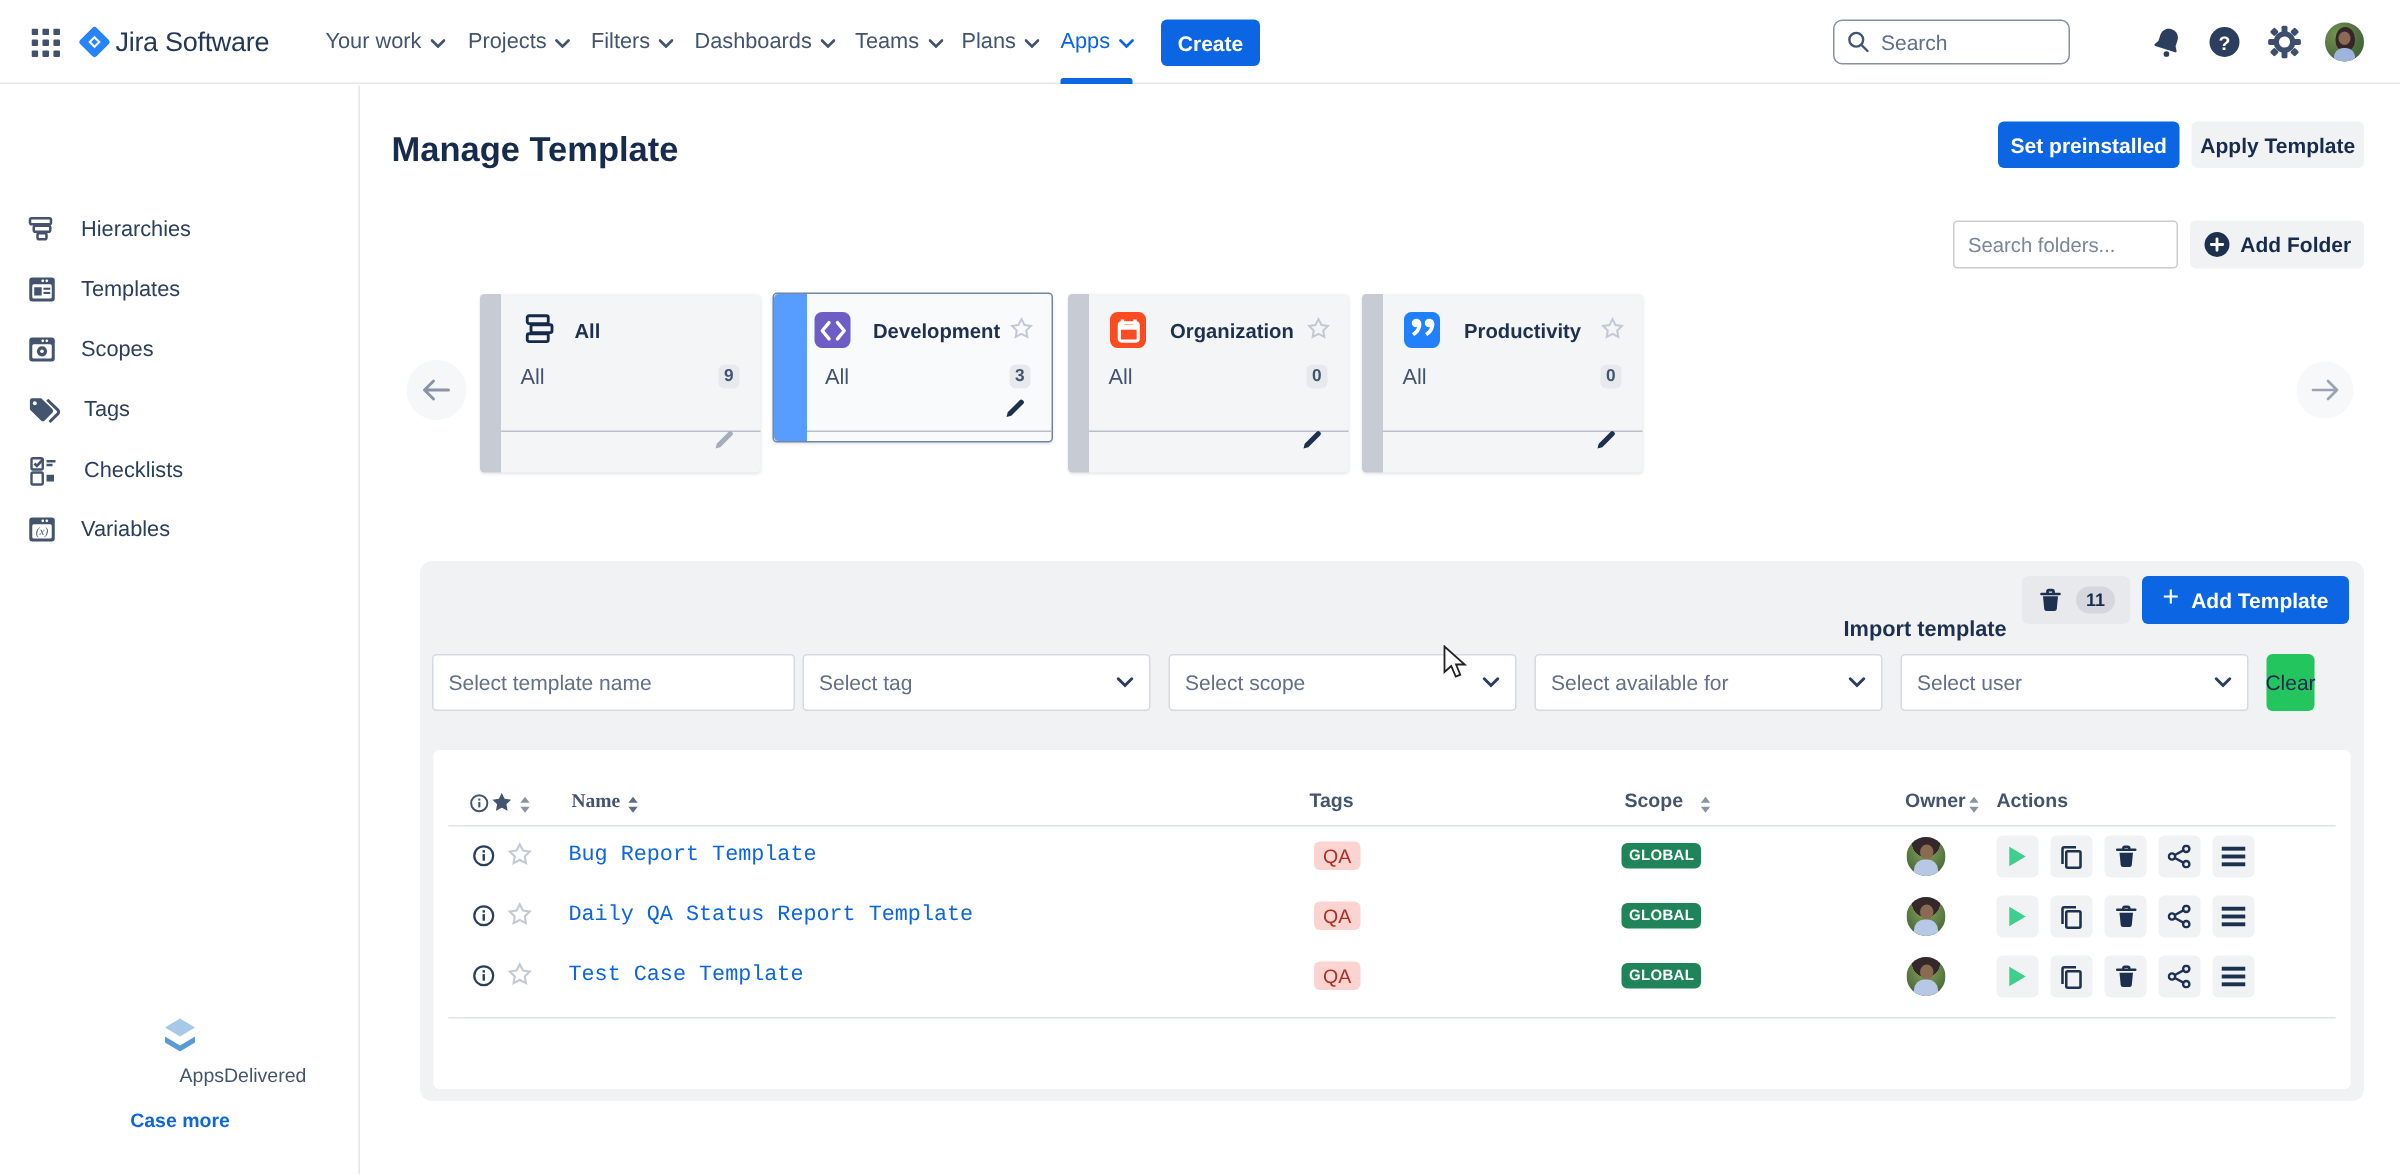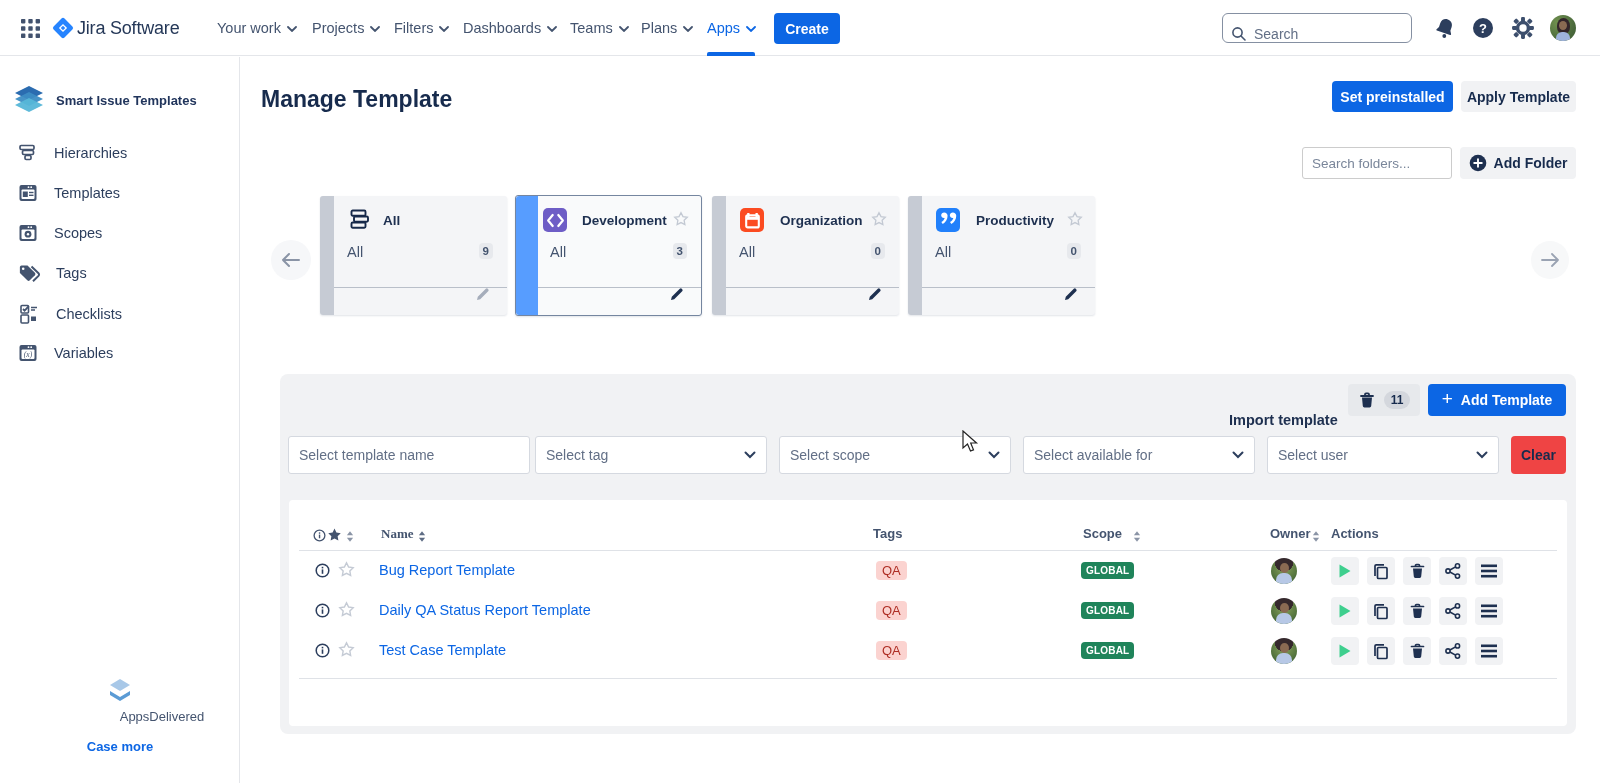--- a/index.html
+++ b/index.html
@@ -6,58 +6,58 @@
 html,body { width:1600px; height:783px; overflow:hidden; font-family:"Liberation Sans", sans-serif; background:#fff; }
 .abs { position:absolute; }
 
 
 .topnav { position:absolute; top:0; left:0; width:1600px; height:56px; background:#fff; border-bottom:1px solid #e4e6ea; z-index:10; }
 .navitem { position:absolute; top:0; height:56px; display:flex; align-items:center; gap:6px; color:#44546f; font-size:14.5px; font-weight:500; }
 .navitem .chev { margin-top:2px; }
 .navitem.active { color:#0c66e4; }
 .apps-underline { position:absolute; left:707px; top:52px; width:48px; height:4px; background:#0c66e4; border-radius:2px 2px 0 0; }
 .createbtn { position:absolute; left:774px; top:13px; width:66px; height:31px; background:#0c66e4; color:#fff; border-radius:4px; font-size:14px; font-weight:700; display:flex; align-items:center; justify-content:center; }
-.searchbox { position:absolute; left:1222px; top:13px; width:190px; height:30px; border:1.5px solid #8590a2; border-radius:6px; display:flex; align-items:flex-end; padding-left:8px; gap:7px; color:#626f86; font-size:14px; }
+.searchbox { position:absolute; left:1222px; top:13px; width:158px; height:30px; border:1.5px solid #8590a2; border-radius:6px; display:flex; align-items:center; padding-left:8px; gap:7px; color:#626f86; font-size:14px; }
 .navicon { position:absolute; top:16px; width:24px; height:24px; }
 
 
 .sidebar { position:absolute; top:57px; left:0; width:240px; height:726px; background:#fff; border-right:1px solid #e4e6ea; }
 .sblogo { position:absolute; top:27px; left:12px; display:flex; align-items:center; gap:10px; }
 .sblogo .t { font-size:13px; font-weight:700; color:#21355c; }
 .sbitem { position:absolute; left:17px; display:flex; align-items:center; gap:15px; color:#2c3e5d; font-size:14.5px; }
 .sbfoot { position:absolute; left:0; width:240px; text-align:center; color:#44546f; font-size:13px; }
 
 
 .main { position:absolute; top:57px; left:241px; width:1359px; height:726px; background:#fff; }
 h1.title { position:absolute; left:261px; top:86px; font-size:23px; color:#172b4d; font-weight:700; }
 .btn-blue { background:#0c66e4; color:#fff; border-radius:4px; font-weight:700; font-size:14px; display:flex; align-items:center; justify-content:center; }
 .btn-gray { background:#f1f2f4; color:#172b4d; border-radius:4px; font-weight:700; font-size:14px; display:flex; align-items:center; justify-content:center; }
 .foldersearch { position:absolute; left:1302px; top:147px; width:150px; height:32px; border:1px solid #ccc; border-radius:3px; background:#fff; color:#7a869a; font-size:13.5px; display:flex; align-items:center; padding-left:9px; }
 
 
 .card { position:absolute; top:196px; width:187px; height:119px; background:#f4f5f7; border-radius:3px; box-shadow:0 1px 2px rgba(9,30,66,.12); }
 .card .strip { position:absolute; left:0; top:0; width:14px; height:100%; background:#c6cbd4; border-radius:3px 0 0 3px; }
-.card.sel { background:#f9fafb; border:1.5px solid #7586a0; height:121px; top:195px; }
+.card.sel { background:#f9fafb; border:1.5px solid #7586a0; height:100px; top:195px; }
 .card.sel .strip { background:#579dff; width:22px; }
 .card .icon { position:absolute; left:27px; top:12px; width:24px; height:24px; border-radius:5px; display:flex; align-items:center; justify-content:center; }
 .card .cname { position:absolute; left:66px; top:17px; font-size:13.5px; font-weight:700; color:#1e3050; }
 .card .call { position:absolute; left:27px; top:48px; font-size:14.5px; color:#44546f; }
 .card .cbadge { position:absolute; right:14px; top:47px; background:#e7e9ed; border-radius:4px; font-size:11.5px; font-weight:700; color:#44546f; padding:2px 4px; min-width:7px; text-align:center; }
 .card .cline { position:absolute; left:14px; right:0; top:91px; border-top:1px solid #b9bfc9; }
 .card .cstar { position:absolute; right:12px; top:15px; }
 .card .cpencil { position:absolute; right:17px; bottom:9px; }
 .arrowbtn { position:absolute; width:38px; height:38px; border-radius:50%; display:flex; align-items:center; justify-content:center; }
 
 
 .panel { position:absolute; left:280px; top:374px; width:1296px; height:360px; background:#f1f2f4; border-radius:8px; }
 .filterinput { position:absolute; top:62px; height:38px; background:#fff; border:1px solid #d5d9e0; border-radius:3px; font-size:14px; color:#626f86; display:flex; align-items:center; padding:0 10px; justify-content:space-between; }
 .tablecard { position:absolute; left:9px; top:126px; width:1278px; height:226px; background:#fff; border-radius:4px; }
 .thead { position:absolute; left:0; right:0; top:25px; height:28px; color:#44546f; font-size:13px; font-weight:700; }
 .trow { position:absolute; left:0; right:0; height:40px; }
-.tname { color:#0c66e4; font-size:14.5px; font-weight:400; }
+.tname { color:#0c66e4; font-size:14.5px; font-weight:400;font-family:Liberation Mono, monospace; }
 .chip-qa { background:#fbd3d0; color:#ae2e24; font-size:13px; padding:2px 6px; border-radius:4px; line-height:15px; }
 .chip-global { background:#1f845a; color:#fff; font-size:10px; font-weight:700; padding:2.5px 5px; border-radius:4px; letter-spacing:.2px; line-height:12px; }
 .abtn { width:28px; height:28px; background:#f1f2f4; border-radius:4px; display:flex; align-items:center; justify-content:center; }
 .actrow { display:flex; gap:8px; }
 .ownerav { width:26px; height:26px; border-radius:50%; background:radial-gradient(circle at 50% 16%, #35282c 0 36%, rgba(0,0,0,0) 37%), radial-gradient(circle at 50% 35%, #8ba55e 0%, #4a6b38 75%); overflow:hidden; position:absolute; }
 .ownerav::before { content:""; position:absolute; left:8.5px; top:5px; width:9px; height:10px; border-radius:50%; background:#8a6a52; }
 .ownerav::after { content:""; position:absolute; left:5px; top:15px; width:16px; height:11px; border-radius:7px 7px 0 0; background:#b7c8e6; }
 </style>
 </head>
 <body>
@@ -132,28 +132,20 @@
       <circle cx="11" cy="11" r="3.4" fill="#fff"></circle>
     </svg>
   <div class="abs" style="left:1550px; top:15px; width:26px; height:26px; border-radius:50%; background:radial-gradient(circle at 30% 30%, #72924f 0%, #47663a 70%); overflow:hidden;">
     <div class="abs" style="left:6.5px; top:2.5px; width:13px; height:16px; border-radius:50% 50% 44% 44%; background:#33252a;"></div>
     <div class="abs" style="left:9px; top:5.5px; width:8px; height:9px; border-radius:50%; background:#8a6a52;"></div>
     <div class="abs" style="left:6px; top:16.5px; width:14px; height:10px; border-radius:6px 6px 0 0; background:#9fb3dd;"></div>
   </div>
 </div>
 
 <div class="sidebar">
-  <div class="sblogo">
-    <svg width="34" height="32" viewBox="0 0 34 32">
-      <path d="M17 2 L31 9 L17 16 L3 9 Z" fill="#2b6cb0"></path>
-      <path d="M17 8 L31 15 L17 22 L3 15 Z" fill="#3d8dc4" opacity="0.95"></path>
-      <path d="M17 14 L31 21 L17 28 L3 21 Z" fill="#56b6d8" opacity="0.95"></path>
-    </svg>
-    <div class="t">Smart Issue Templates</div>
-  </div>
   <div class="sbitem" style="top:85px;"><svg width="22" height="22" viewBox="0 0 22 22" fill="none" stroke="#44546f" stroke-width="1.7">
         <rect x="3" y="3.5" width="14" height="4" rx="1.2"></rect>
         <rect x="5.5" y="8.5" width="11" height="4" rx="1.2"></rect>
         <rect x="8" y="13.5" width="6" height="4" rx="1.2"></rect>
       </svg>Hierarchies</div>
   <div class="sbitem" style="top:125px;"><svg width="22" height="22" viewBox="0 0 22 22">
         <rect x="2.5" y="3" width="17" height="16" rx="2" fill="#44546f"></rect>
         <rect x="4.5" y="7.5" width="13" height="9.5" rx="1" fill="#fff"></rect>
         <rect x="5.8" y="9.5" width="5" height="5.5" fill="#44546f"></rect>
         <rect x="12" y="9.8" width="4.5" height="1.4" fill="#44546f"></rect>
@@ -313,21 +305,21 @@
       </svg></div>
   <div class="filterinput" style="left:743px; width:232px;">Select available for<svg width="12" height="8" viewBox="0 0 12 8">
         <path d="M1.5 1.5 L6 6 L10.5 1.5" stroke="#2c3e5d" stroke-width="2" fill="none" stroke-linecap="round"></path>
       </svg></div>
   <div class="filterinput" style="left:499px; width:232px;">Select scope<svg width="12" height="8" viewBox="0 0 12 8">
         <path d="M1.5 1.5 L6 6 L10.5 1.5" stroke="#2c3e5d" stroke-width="2" fill="none" stroke-linecap="round"></path>
       </svg></div>
   <div class="filterinput" style="left:987px; width:232px;">Select user<svg width="12" height="8" viewBox="0 0 12 8">
         <path d="M1.5 1.5 L6 6 L10.5 1.5" stroke="#2c3e5d" stroke-width="2" fill="none" stroke-linecap="round"></path>
       </svg></div>
-  <div class="btn-gray abs" style="left:1231px; top:62px; width:55px; height:38px; background:#ef4444; font-weight:700;">Clear</div>
+  <div class="btn-gray abs" style="left:1231px; top:62px; width:32px; height:38px; background:#22c55e; font-weight:400;">Clear</div>
 
   <div class="tablecard">
 
     <div class="thead">
       <svg class="abs" style="left:24px; top:4px;" width="13" height="13" viewBox="0 0 14 14">
           <circle cx="7" cy="7" r="5.8" fill="none" stroke="#44546f" stroke-width="1.4"></circle>
           <rect x="6.3" y="6" width="1.5" height="4" fill="#44546f"></rect>
           <rect x="6.3" y="3.6" width="1.5" height="1.5" fill="#44546f"></rect>
         </svg>
       <svg class="abs" style="left:38px; top:2px;" width="15" height="15" viewBox="0 0 24 24">

